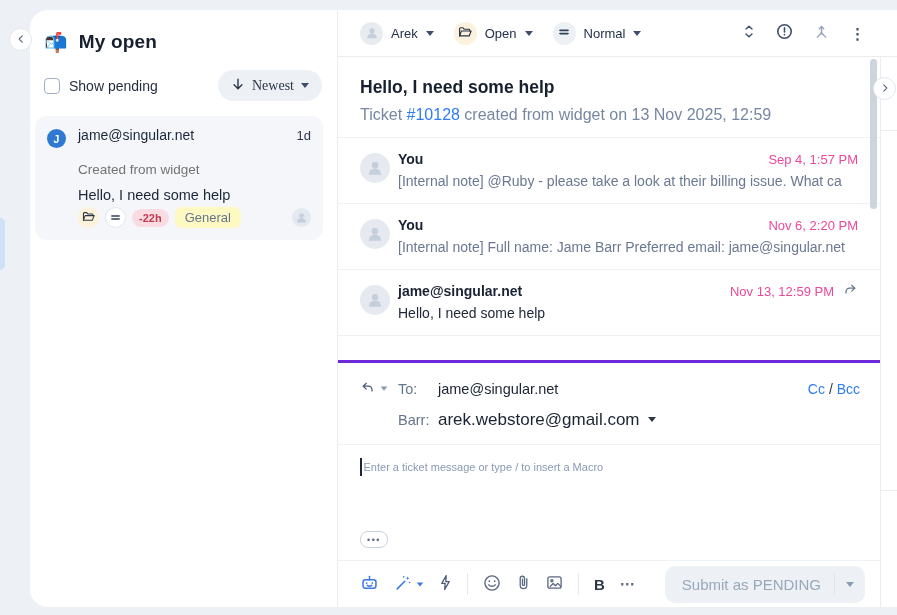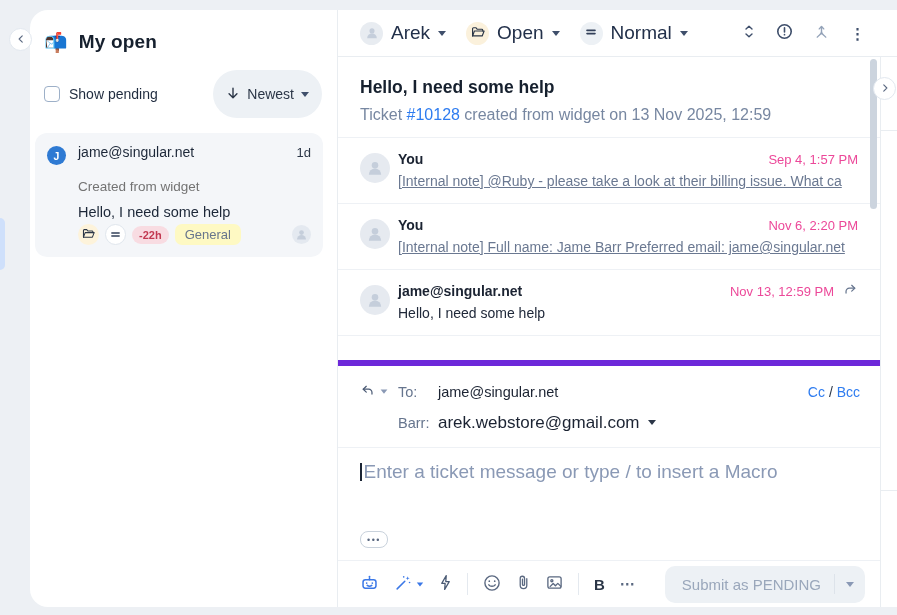--- a/index.html
+++ b/index.html
@@ -17,21 +17,21 @@
 
   
   .list-panel { flex:0 0 308px; width:308px; border-right:1px solid #e9edf1; display:flex; flex-direction:column; }
   .list-header { display:flex; align-items:center; gap:11px; padding:21px 15px 0 14px; }
   .list-header .emoji { font-size:19px; line-height:1; }
   .list-header h1 { font-size:19px; font-weight:700; color:#16202e; letter-spacing:.2px; }
   .list-controls { display:flex; align-items:center; justify-content:space-between; padding:17px 15px 0 14px; }
   .pending { display:flex; align-items:center; gap:9px; font-size:14px; color:#1f2b3e; cursor:pointer; }
   .checkbox { width:16px; height:16px; border:1.5px solid #9db0c8; border-radius:4px; background:#fff; }
   .sort-pill { display:flex; align-items:center; gap:7px; background:#edf1f5; border:none; border-radius:999px;
-    height:48px; padding:0 13px; font-size:14px; color:#2b3647; font-family:Liberation Sans, sans-serif; cursor:pointer; }
+    height:31px; padding:0 13px; font-size:14px; color:#2b3647; font-family:Liberation Serif, serif; cursor:pointer; }
   .caret { width:0; height:0; border-left:4px solid transparent; border-right:4px solid transparent; border-top:5px solid #3f4f6b; display:inline-block; }
 
   .ticket-item { margin:15px 14px 0 5px; background:#f4f6f9; border-radius:12px; padding:11px 12px 12px; display:flex; gap:12px; cursor:pointer; }
   .ti-avatar { flex:0 0 19px; width:19px; height:19px; border-radius:50%; background:#2e7ad3; color:#fff; font-size:10.5px; font-weight:700;
     display:flex; align-items:center; justify-content:center; margin-top:2px; }
   .ti-content { flex:1; min-width:0; }
   .ti-row1 { display:flex; align-items:baseline; }
   .ti-email { font-size:14px; color:#1c2738; }
   .ti-age { margin-left:auto; font-size:13px; color:#2b3647; }
   .ti-source { font-size:13.5px; color:#737373; margin-top:19px; }
@@ -44,21 +44,21 @@
   .tag { background:#fef9c3; color:#67758c; font-size:13px; padding:3px 10px; border-radius:7px; }
   .assignee { margin-left:auto; width:19px; height:19px; border-radius:50%; background:#e4e9f0; display:flex; align-items:center; justify-content:center; overflow:hidden; }
 
   
   .detail-panel { flex:1; min-width:0; display:flex; flex-direction:column; }
   .detail-header { flex:0 0 47px; border-bottom:1px solid #e9edf1; display:flex; align-items:center; padding:0 30px 0 22px; }
   .hgroup { display:flex; align-items:center; gap:8px; background:none; border:none; font-family:inherit; margin-right:20px; cursor:pointer; }
   .hcircle { width:23px; height:23px; border-radius:50%; display:flex; align-items:center; justify-content:center; background:#e8ecf1; overflow:hidden; }
   .hcircle.cream { background:#fbf1dc; }
   .hcircle.gray  { background:#edf1f5; }
-  .hlabel { font-size:19px; color:#22304a; }
+  .hlabel { font-size:13px; color:#22304a; }
   .hicons { margin-left:auto; display:flex; align-items:center; gap:17px; }
   .hicon-btn { background:none; border:none; padding:2px; display:flex; align-items:center; cursor:pointer; }
   .kebab { font-size:15px; color:#3f4f6b; font-weight:700; line-height:1; }
 
   .detail-body { flex:1; position:relative; display:flex; min-height:0; }
   .main-col { flex:1; min-width:0; margin-right:17px; display:flex; flex-direction:column; }
   .right-rail { position:absolute; right:0; top:0; bottom:0; width:17px; border-left:1px solid #e9edf1; background:#fff; }
   .rail-div { position:absolute; right:0; width:16px; height:1px; background:#e9edf1; }
   .collapse-right { position:absolute; right:1px; top:20px; width:23px; height:23px; border-radius:50%; background:#fff;
     border:1px solid #e2e8ef; z-index:4; display:flex; align-items:center; justify-content:center; cursor:pointer; }
@@ -70,40 +70,40 @@
   .meta .tlink { color:#2e7cf0; text-decoration:none; }
 
   .msg { display:flex; gap:8px; padding:13px 22px 14px; border-bottom:1px solid #eef1f5; }
   .msg:last-of-type { border-bottom:none; }
   .msg-avatar { flex:0 0 30px; width:30px; height:30px; border-radius:50%; background:#e6eaf0; display:flex; align-items:center; justify-content:center; margin-top:2px; overflow:hidden; }
   .msg-content { flex:1; min-width:0; }
   .msg-head { display:flex; align-items:center; }
   .msg-sender { font-size:14px; font-weight:700; color:#1b2332; }
   .msg-time { margin-left:auto; font-size:13px; color:#ec4899; display:flex; align-items:center; gap:9px; }
   .msg-body { margin-top:6px; font-size:14px; color:#20293a; white-space:nowrap; overflow:hidden; }
-  .msg.internal .msg-body { color:#6a7891;text-decoration:underline; }
+  .msg.internal .msg-body { color:#6a7891; }
 
   
-  .composer { margin-top:auto; flex:0 0 247px; border-top:6px solid #6d28d9; display:flex; flex-direction:column; }
+  .composer { margin-top:auto; flex:0 0 247px; border-top:3px solid #6d28d9; display:flex; flex-direction:column; }
   .comp-fields { padding:10px 20px 0 22px; }
   .field-row { display:flex; align-items:center; height:31px; font-size:14.5px; }
   .reply-btn { display:flex; align-items:center; gap:5px; width:38px; border:none; background:none; padding:0; cursor:pointer; }
   .reply-btn .caret { border-top-color:#8a99b5; transform:scale(.85); }
   .f-label { width:40px; color:#66758e; }
   .f-value { color:#1b2332; }
   .from-row { margin-left:38px; }
   .ccbcc { margin-left:auto; font-size:14px; }
   .ccbcc a { color:#2e7cf0; text-decoration:none; cursor:pointer; }
   .ccbcc .sep { color:#2b3647; }
   .from-select { display:flex; align-items:center; gap:8px; border:none; background:none; font-size:17px; color:#1b2332; font-family:inherit; padding:0; cursor:pointer; }
   .from-select .caret { border-top-color:#2b3647; }
 
   .comp-editor { flex:1; border-top:1px solid #eef1f5; margin-top:9px; padding:13px 20px 0 22px;
     display:flex; flex-direction:column; justify-content:space-between; cursor:text; }
-  .ph-line { display:flex; align-items:center; font-size:19px; color:#8a99b5; }
+  .ph-line { display:flex; align-items:center; font-size:11px; color:#8a99b5; }
   .caret-bar { width:1.5px; height:18px; background:#1b2535; margin-right:2px; }
   .trimmed-btn { width:28px; height:17px; border:1px solid #c9d2dc; border-radius:8px; background:#fff; color:#5a6880;
     font-size:9px; letter-spacing:1.5px; line-height:0; display:flex; align-items:center; justify-content:center; margin-bottom:12px; cursor:pointer; }
 
   .comp-toolbar { flex:0 0 47px; border-top:1px solid #eef1f5; display:flex; align-items:center; padding:0 15px 0 22px; gap:15px; }
   .tb-btn { background:none; border:none; padding:0; display:flex; align-items:center; gap:4px; cursor:pointer; }
   .tb-btn .caret { border-top-color:#3b78e7; transform:scale(.8); }
   .tb-div { width:1px; height:22px; background:#e4e9ef; }
   .bold-btn { font-weight:700; font-size:15px; color:#2b3647; font-family:inherit; }
   .more { color:#5a6880; font-size:15px; letter-spacing:1px; font-weight:700; }

